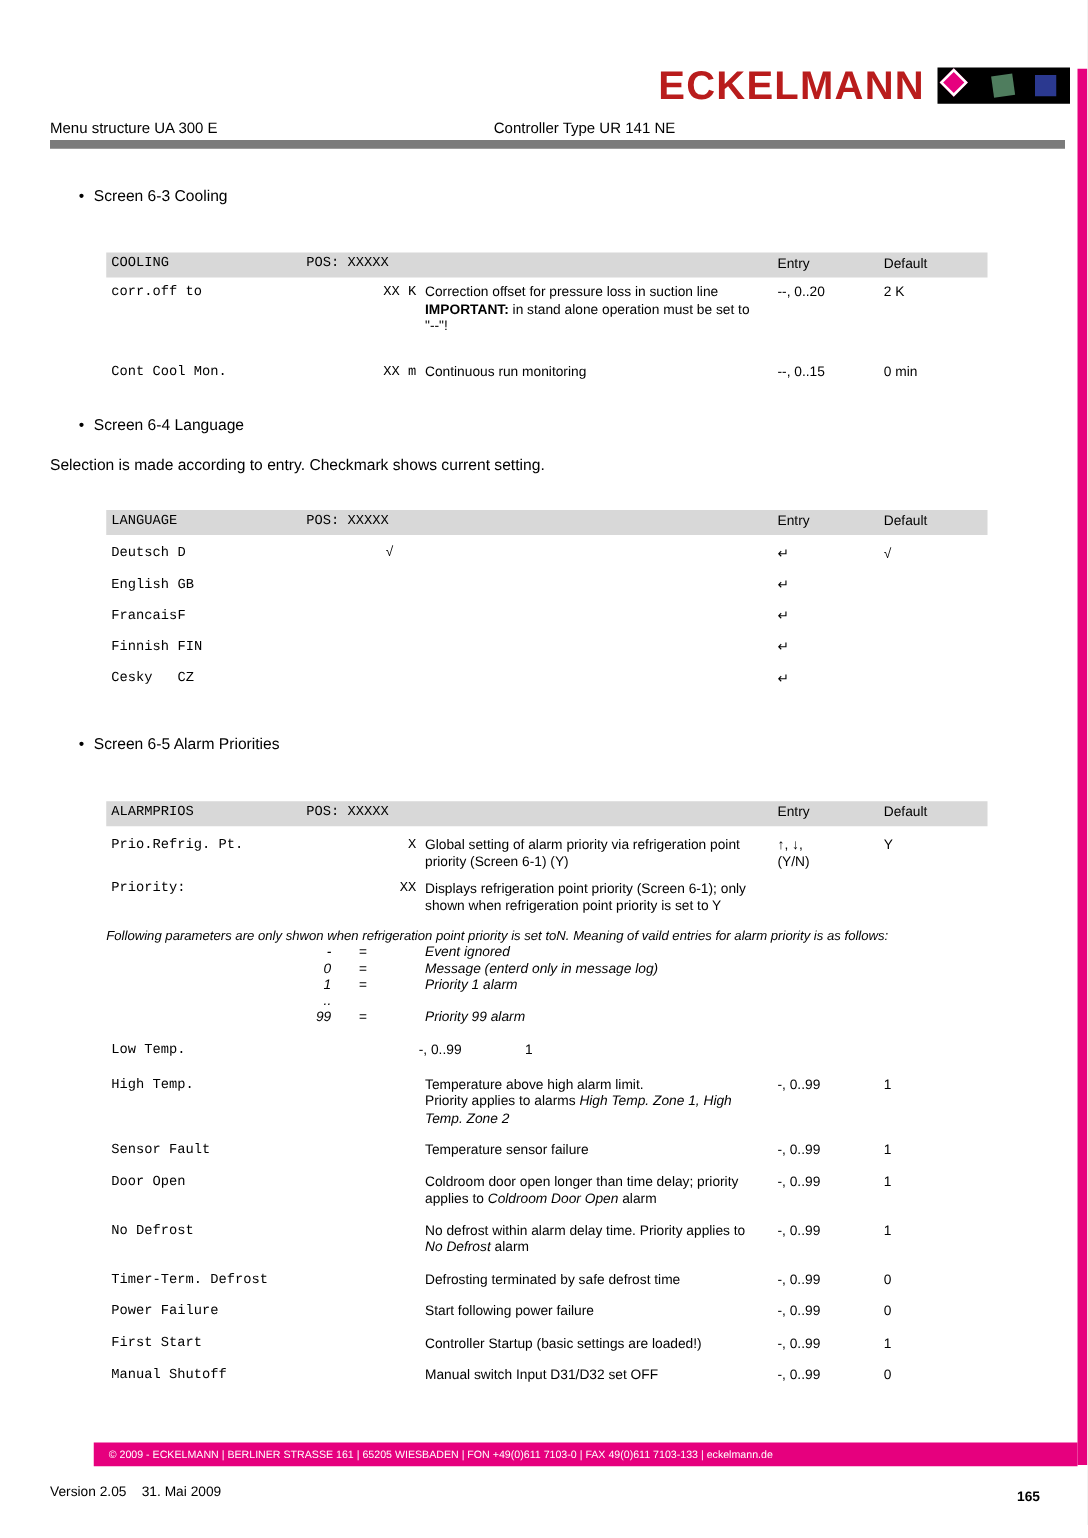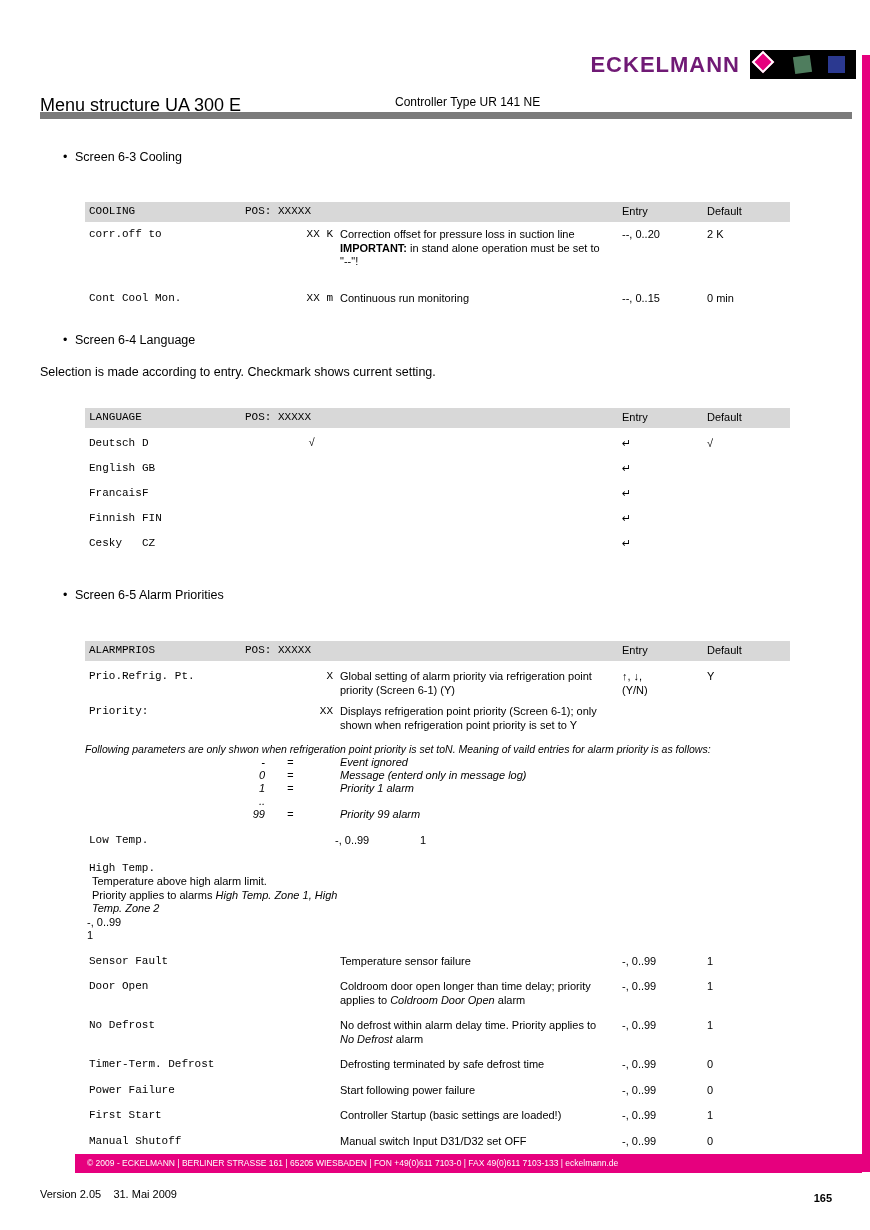--- a/index.html
+++ b/index.html
@@ -2,28 +2,28 @@
 <html><head>
 <meta charset="utf-8">
 <style>
   * { margin:0; padding:0; box-sizing:border-box; }
   html,body { background:#e9e9e9; }
   body { font-family:"Liberation Sans","DejaVu Sans",sans-serif; color:#000; }
   .page { position:relative; width:870px; height:1230px; background:#fff; margin:0 auto; overflow:hidden; }
 
   
   .logo { position:absolute; top:50px; right:14px; display:flex; align-items:center; gap:10px; }
-  .logo-text { font-size:22px; font-weight:bold; letter-spacing:1px; color:#701a75; }
+  .logo-text { font-size:32px; font-weight:bold; letter-spacing:1px; color:#b91c1c; }
   .logo-mark { position:relative; width:106px; height:29px; background:#000; display:inline-block; }
   .logo-diamond { position:absolute; left:5px; top:4px; width:16px; height:16px; background:#e6007e; border:2px solid #fff; transform:rotate(45deg); }
   .logo-green { position:absolute; left:44px; top:6px; width:17px; height:17px; background:#4f7d5e; transform:rotate(-8deg); }
   .logo-blue { position:absolute; left:78px; top:6px; width:17px; height:17px; background:#2b3990; }
 
   
-  .ph-left { position:absolute; top:95px; left:40px; font-size:18px; }
+  .ph-left { position:absolute; top:95px; left:40px; font-size:12px; }
   .ph-center { position:absolute; top:95px; left:395px; font-size:12px; }
   .head-rule { position:absolute; top:112px; left:40px; width:812px; height:7px; background:#7b7b7b; }
   .edge-strip { position:absolute; top:55px; right:0; width:8px; height:1117px; background:#e6007e; }
 
   .content { position:absolute; top:140px; left:0; width:862px; overflow:hidden; }
 
   .sec-title { margin-left:63px; font-size:12.5px; line-height:15px; }
   .sec-title .dot { display:inline-block; width:12px; }
   #sec1 { margin-top:10px; }
   #sec2 { margin-top:28px; }
@@ -51,21 +51,21 @@
   .chk { padding-right:18px; }
   .lang-name { display:inline-block; width:53px; }
   .ar1 { margin-top:9px; }
   .ar2 { margin-top:8px; }
   .alarm-note { margin-top:11px; margin-left:85px; font-style:italic; font-size:10.5px; line-height:13px; white-space:nowrap; }
   .legend-row { display:flex; margin-left:85px; font-style:italic; font-size:11px; line-height:13px; }
   .l-sym { width:180px; text-align:right; flex-shrink:0; }
   .l-eq { width:75px; padding-left:22px; flex-shrink:0; }
   .ar { margin-top:12px; }
   .ar-low { margin-top:13px; }
-  .ar-high { margin-top:14px;flex-direction:column; }
+  .ar-high { margin-top:14px; }
 
   
   .footer-bar { position:absolute; top:1154px; left:75px; width:787px; height:19px; background:#e6007e; color:#fff; font-size:8.5px; line-height:19px; padding-left:12px; }
   .version { position:absolute; top:1188px; left:40px; font-size:11px; white-space:pre; }
   .pagenum { position:absolute; top:1192px; right:38px; font-size:11px;font-weight:bold; }
 </style>
 </head>
 <body>
 
 <div class="page">

